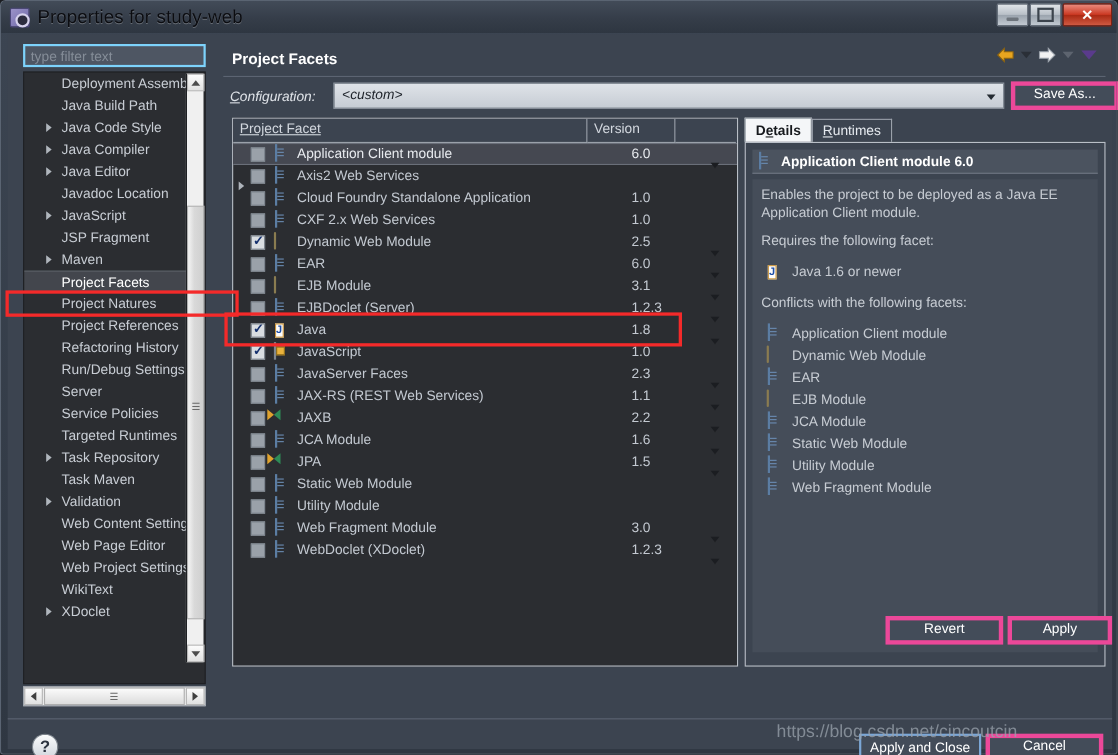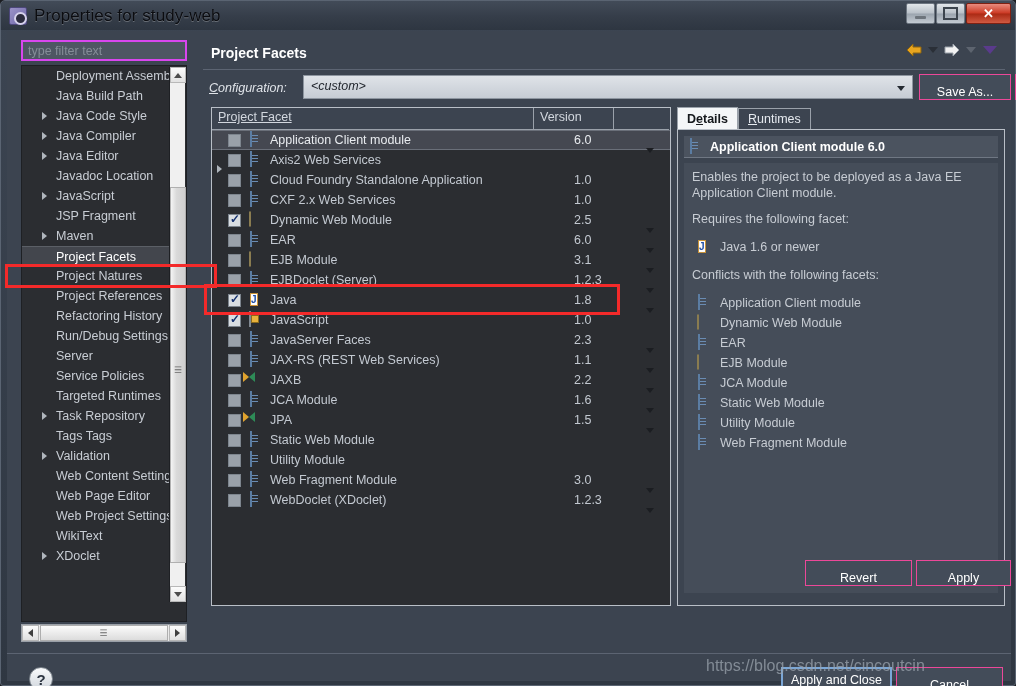--- a/index.html
+++ b/index.html
@@ -68,21 +68,21 @@
     width: 1004px; height: 650px;
     background: #3c4450;
   }
 
   
   #left-pane {
     position: absolute; left: 6px; top: 5px; width: 182px; height: 588px;
   }
   #filter-box {
     position: absolute; left: 8px; top: 4px; width: 166px; height: 21px;
-    background: #4e5663; border: 2px solid #d946ef;
+    background: #4e5663; border: 2px solid #7dd3fc;
     color: #858d98; font-size: 12.5px;
     padding: 2px 0 0 5px;
   }
   #tree-outer {
     position: absolute; left: 8px; top: 29px; width: 166px; height: 557px;
     background: #2b2d31; border: 1px solid #1e2024;
   }
   #tree-list {
     position: absolute; left: 0; top: 0; width: 148px; height: 537px;
     overflow: hidden;
@@ -176,23 +176,23 @@
     background: linear-gradient(to bottom, #dfe3e8, #c6ccd4);
     border: 1px solid #8d959f;
     font-size: 12.5px; color: #1e232a; padding: 3px 0 0 7px;
   }
   #config-caret {
     position: absolute; right: 7px; top: 10px;
     width:0;height:0;border-left:4px solid transparent;border-right:4px solid transparent;
     border-top: 5px solid #242a31;
   }
   .btn {
-    background: #434c59; border: 1px solid #ec4899;
+    background: #434c59; border: 4px solid #ec4899;
     color: #ffffff; font-size: 12.5px;
-    display: flex; align-items: flex-end; justify-content: center;
+    display: flex; align-items: flex-start; justify-content: center;
     height: 26px;
   }
 
   
   #facets-table {
     position: absolute; left: 8px; top: 71px; width: 460px; height: 499px;
     background: #2b2d31; border: 1px solid #b9bfc7;
   }
   #table-head { display: flex; height: 22px; background: #3c4450; }
   .th {
@@ -398,21 +398,21 @@
             <div class="tree-item"><span class="tree-arrow has"></span><span>Maven</span></div>
             <div class="tree-item sel"><span class="tree-arrow"></span><span>Project Facets</span></div>
             <div class="tree-item"><span class="tree-arrow"></span><span>Project Natures</span></div>
             <div class="tree-item"><span class="tree-arrow"></span><span>Project References</span></div>
             <div class="tree-item"><span class="tree-arrow"></span><span>Refactoring History</span></div>
             <div class="tree-item"><span class="tree-arrow"></span><span>Run/Debug Settings</span></div>
             <div class="tree-item"><span class="tree-arrow"></span><span>Server</span></div>
             <div class="tree-item"><span class="tree-arrow"></span><span>Service Policies</span></div>
             <div class="tree-item"><span class="tree-arrow"></span><span>Targeted Runtimes</span></div>
             <div class="tree-item"><span class="tree-arrow has"></span><span>Task Repository</span></div>
-            <div class="tree-item"><span class="tree-arrow"></span><span>Tags Tags</span></div>
+            <div class="tree-item"><span class="tree-arrow"></span><span>Task Maven</span></div>
             <div class="tree-item"><span class="tree-arrow has"></span><span>Validation</span></div>
             <div class="tree-item"><span class="tree-arrow"></span><span>Web Content Settings</span></div>
             <div class="tree-item"><span class="tree-arrow"></span><span>Web Page Editor</span></div>
             <div class="tree-item"><span class="tree-arrow"></span><span>Web Project Settings</span></div>
             <div class="tree-item"><span class="tree-arrow"></span><span>WikiText</span></div>
             <div class="tree-item"><span class="tree-arrow has"></span><span>XDoclet</span></div>
           </div>
         <div id="tree-vbar">
           <div class="vb-arrow vb-up">
               <i></i>

